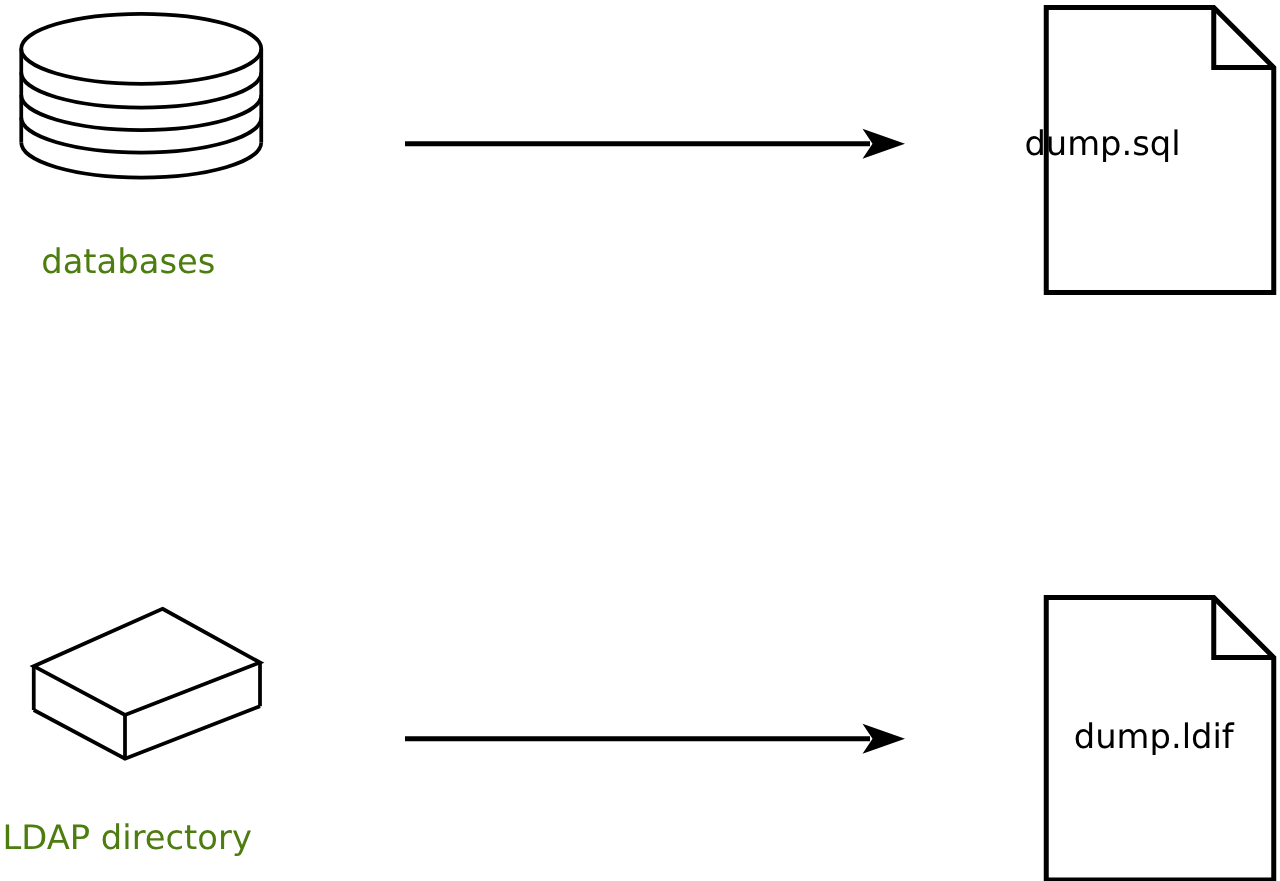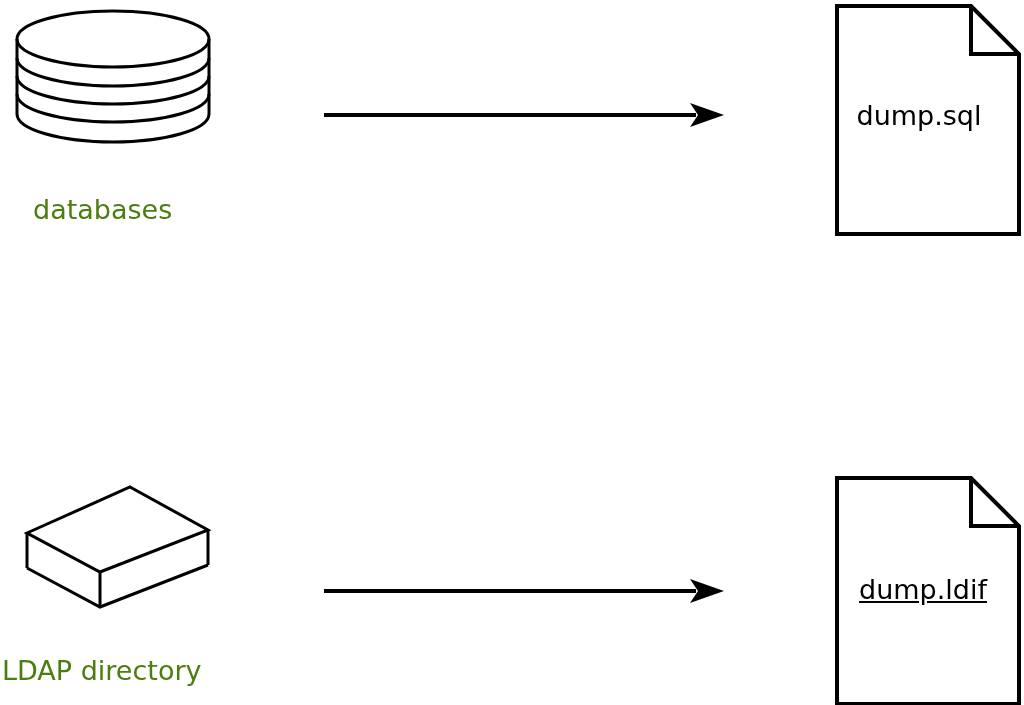--- a/index.html
+++ b/index.html
@@ -32,28 +32,28 @@
     color: #000000;
     text-align: center;
     white-space: nowrap;
   }
 
   
   .db-icon    { left: 14px;  top: 4px;   }
   .lbl-db     { left: 33px;  top: 194px; }
   .arrow-1    { left: 322px; top: 100px; }
   .doc-1      { left: 835px; top: 4px;   }
-  .doc-lbl-1  { left: 835px; top: 100px; width: 168px; }
+  .doc-lbl-1  { left: 798px; top: 100px; width: 168px; }
 
   
   .box-icon   { left: 22px;  top: 482px; }
   .lbl-ldap   { left: 2px;   top: 655px; }
   .arrow-2    { left: 322px; top: 576px; }
   .doc-2      { left: 835px; top: 476px; }
-  .doc-lbl-2  { left: 835px; top: 574px; width: 176px; text-decoration: underline; }
+  .doc-lbl-2  { left: 835px; top: 574px; width: 176px; }
 </style>
 </head>
 <body>
 
 <div class="canvas">
 
   <svg class="abs db-icon" width="198" height="142" viewBox="0 0 198 142">
     <ellipse class="shape-filled" cx="99" cy="35" rx="96" ry="28" stroke-width="3"></ellipse>
     <path class="shape" stroke-width="3" d="M 3 35 L 3 110"></path>
     <path class="shape" stroke-width="3" d="M 195 35 L 195 110"></path>

